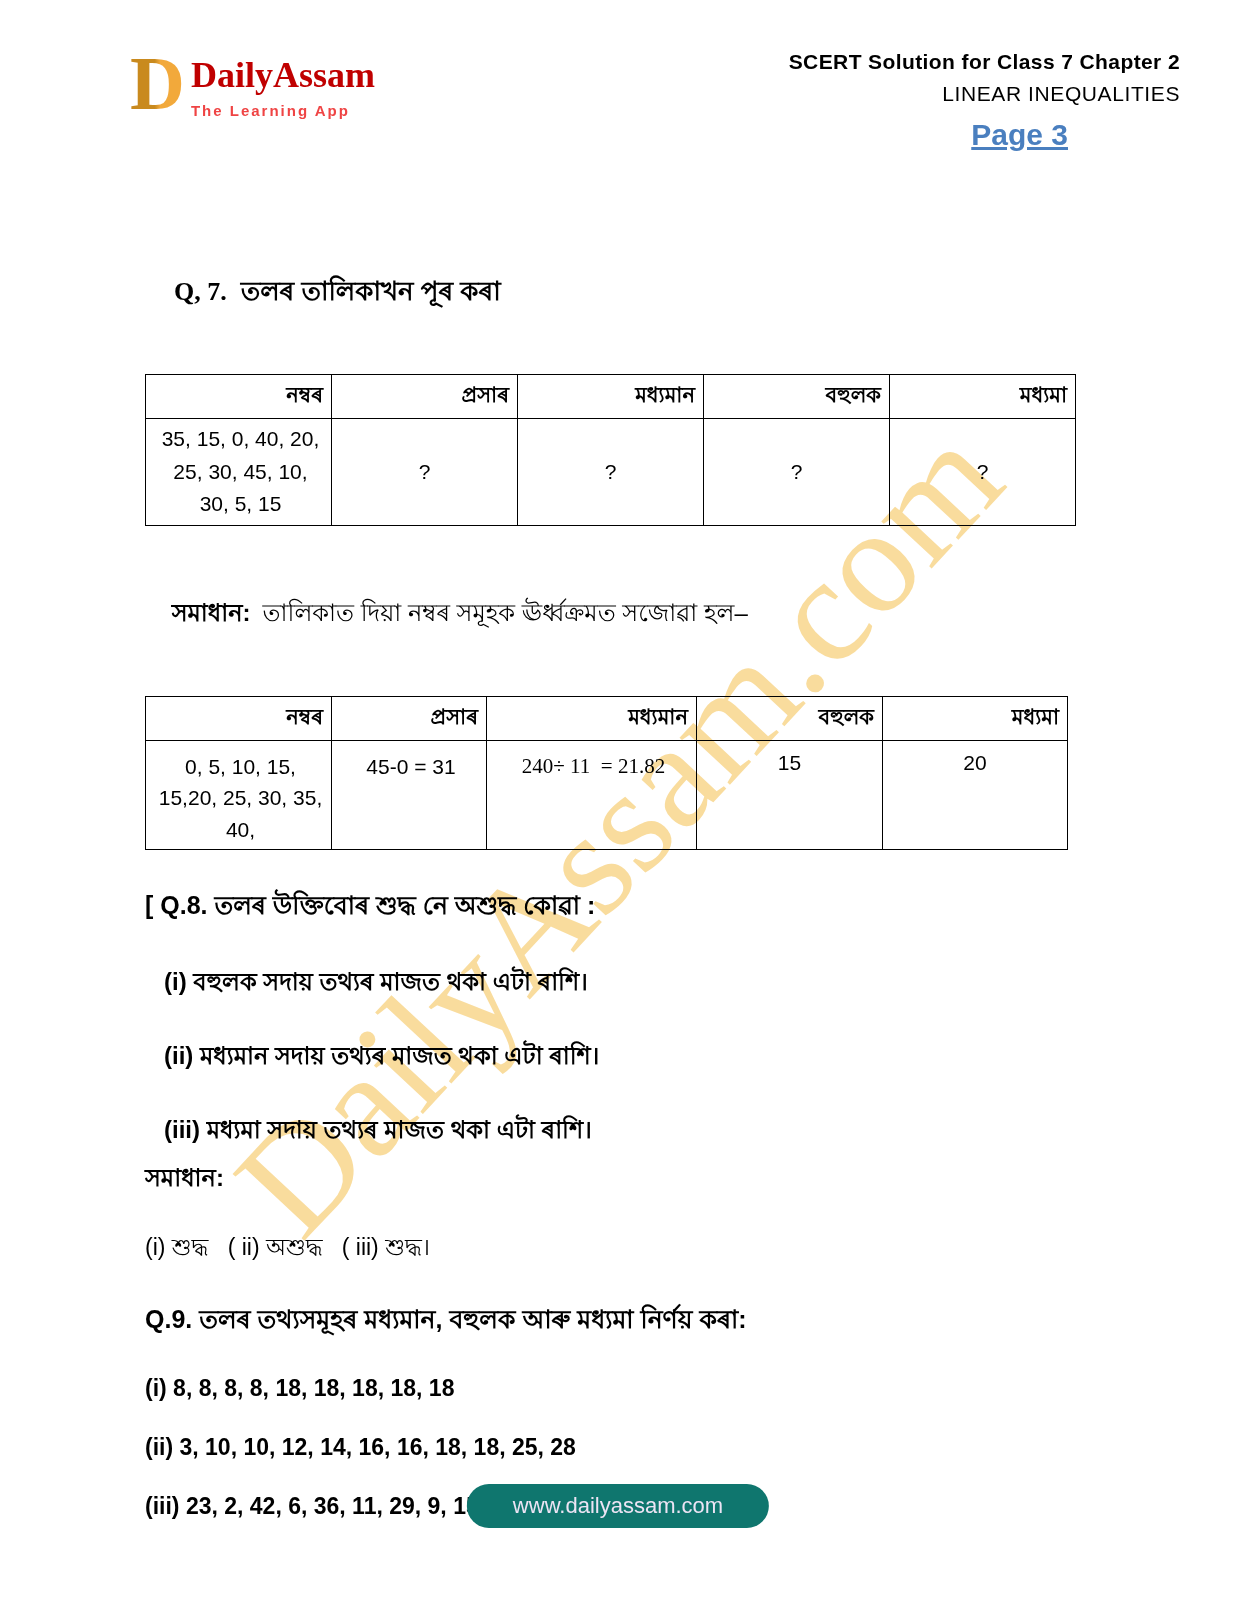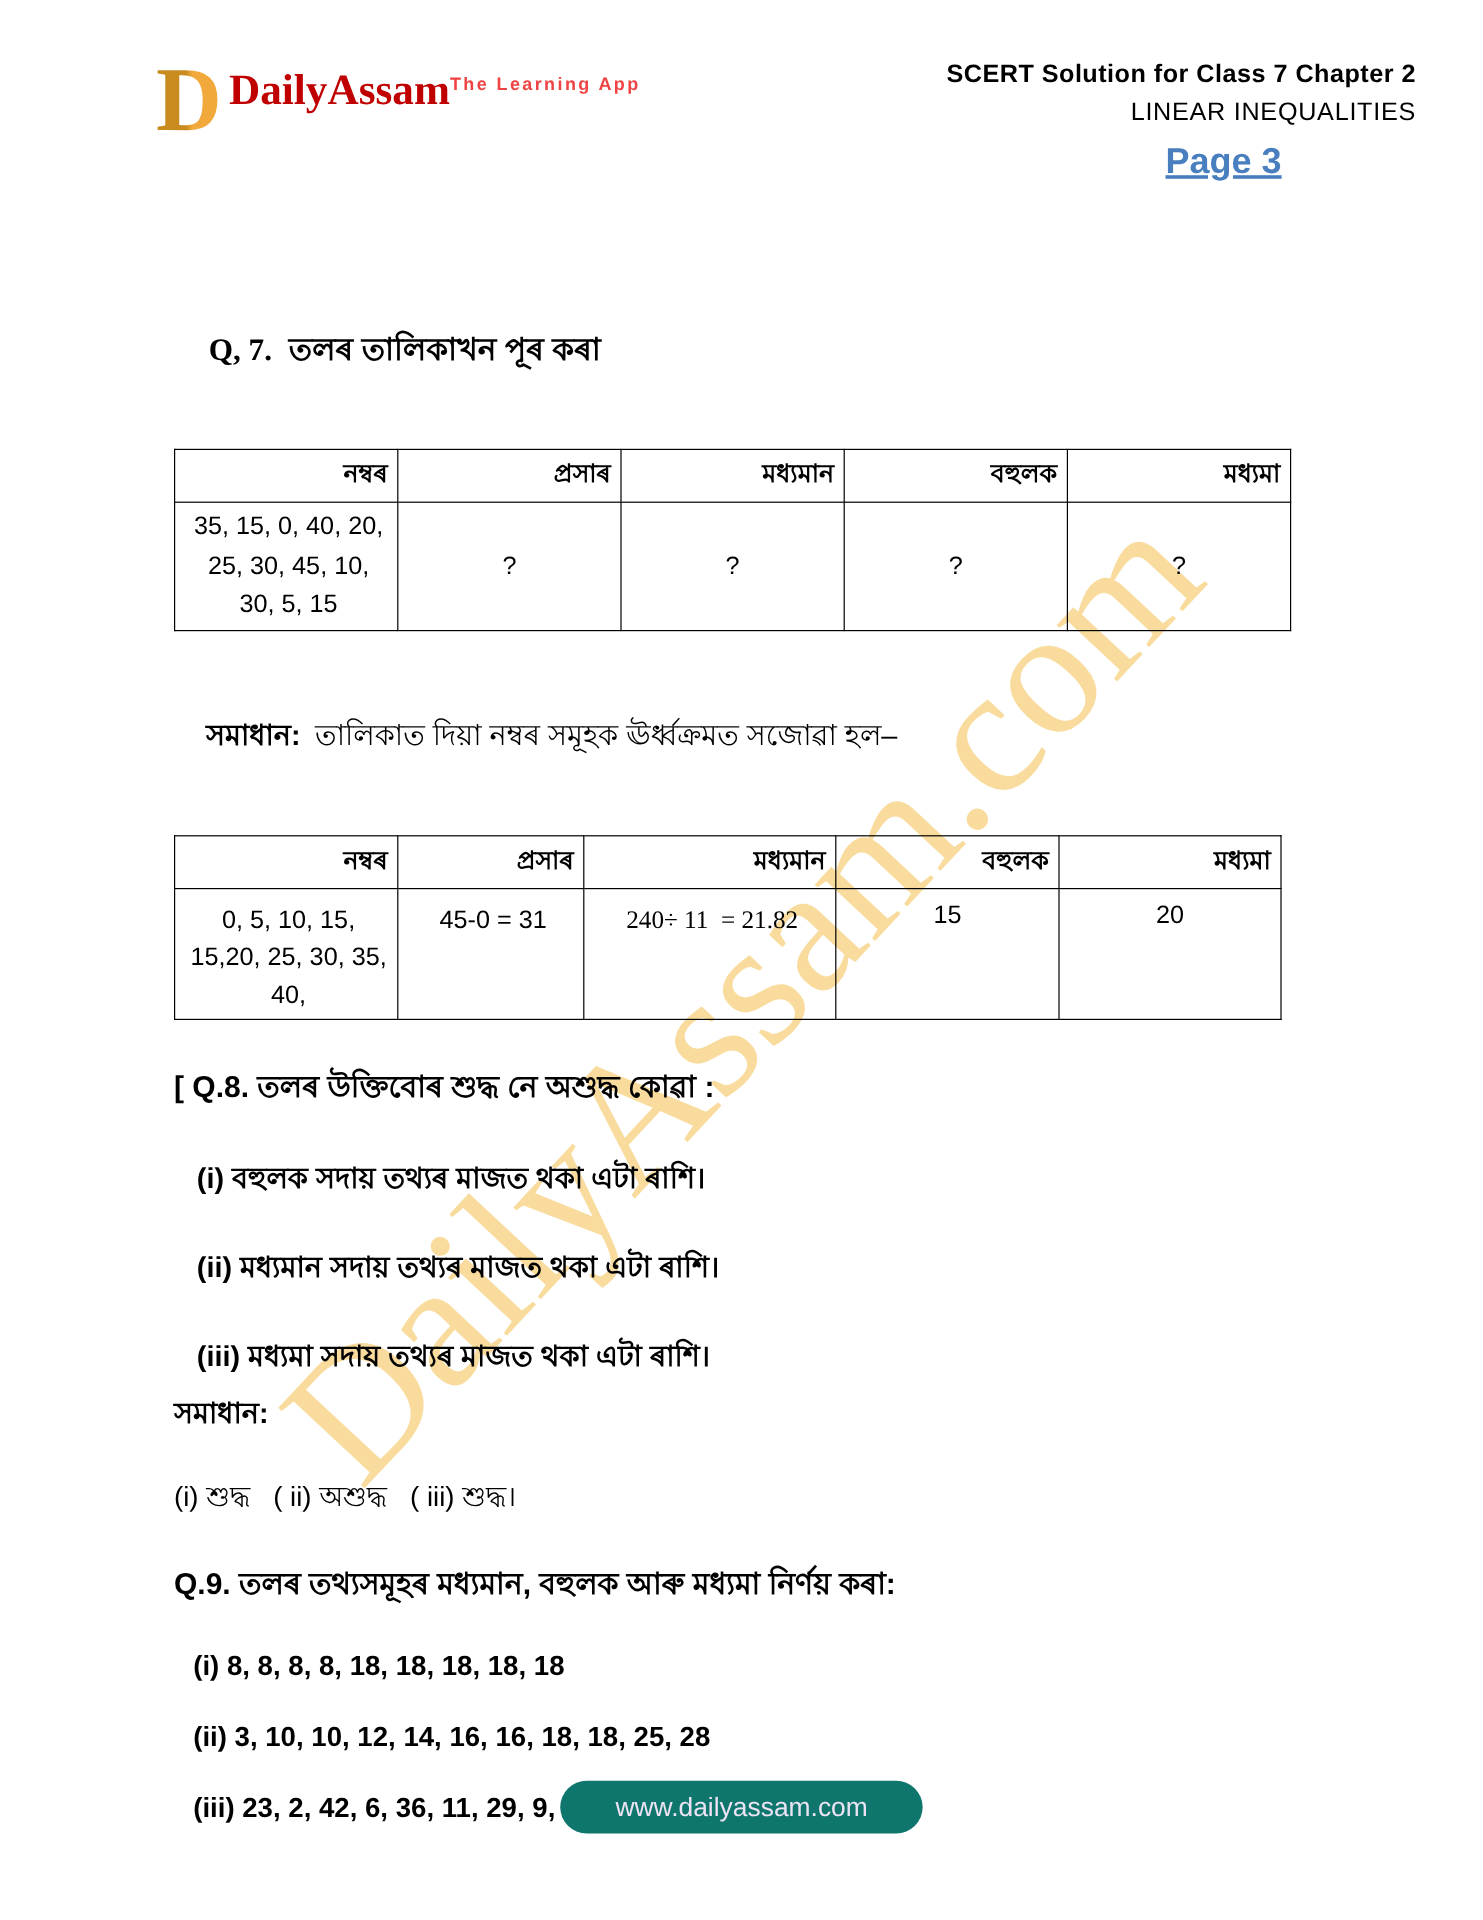--- a/index.html
+++ b/index.html
@@ -13,21 +13,21 @@
   .serif { font-family:"Liberation Serif", serif; }
 
   
   .logo { position:absolute; left:130px; top:50px; display:flex; align-items:flex-start; z-index:2; }
   .logo-d {
     font-family:"Liberation Serif", serif; font-weight:bold; font-size:76px; line-height:66px;
     background:linear-gradient(90deg,#c98a1e 45%,#f2a93b 55%);
     -webkit-background-clip:text; background-clip:text; color:transparent;
     margin-right:6px;
   }
-  .brand-col { display:flex; padding-top:6px; }
+  .brand-col { display:flex; flex-direction:column; padding-top:6px; }
   .brand { font-family:"Liberation Serif", serif; font-weight:bold; font-size:36px; color:#c00000; line-height:1.1; }
   .tagline { font-size:15px; font-weight:bold; color:#ef4444; letter-spacing:2px; margin-top:6px; }
 
   .header-right { position:absolute; right:56px; top:46px; text-align:right; z-index:2; }
   .header-right .l1 { font-size:21px; font-weight:bold; letter-spacing:0.4px; line-height:1.5; }
   .header-right .l2 { font-size:21px; font-weight:normal; letter-spacing:0.6px; line-height:1.5; }
 
   .page-label { position:absolute; right:168px; top:118px; font-size:30px; font-weight:bold; color:#4a7fbf; z-index:2;text-decoration:underline; }
 
   
@@ -57,21 +57,21 @@
 
   .solution-line { margin-top:40px; font-size:24px; }
   .solution-line .label { font-weight:bold; margin-right:12px; }
 
   .q8-heading { margin-top:36px; font-size:25px; font-weight:bold; }
   .statement { margin-top:34px; font-size:24px; font-weight:bold;margin-left:19px; }
   .statement-tight { margin-top:8px; font-size:24px; font-weight:bold; }
   .answer-line { margin-top:30px; font-size:23px; }
 
   .q9-heading { margin-top:32px; font-size:25px; font-weight:bold; }
-  .q9-item { margin-top:32px; font-size:23px; font-weight:bold;margin-left:16px; }
+  .q9-item { margin-top:32px; font-size:23px; font-weight:bold; }
 
   .q9-solution { margin-top:56px; font-size:24px; }
 
   
   .footer-pill {
     position:absolute; left:50%; bottom:72px; transform:translateX(-50%);
     background:#0f766e; color:#ece4f4; border-radius:26px;
     padding:9px 46px; font-size:22px; z-index:2; text-align:center;
   }
 </style>

